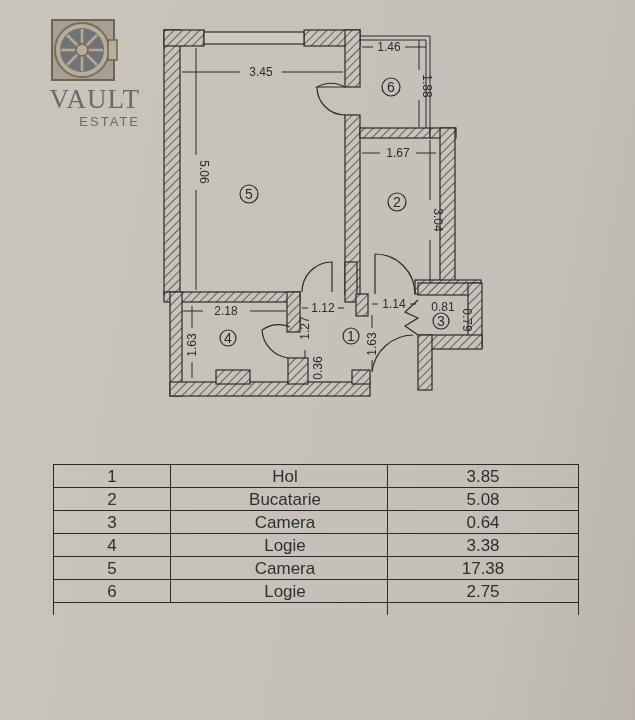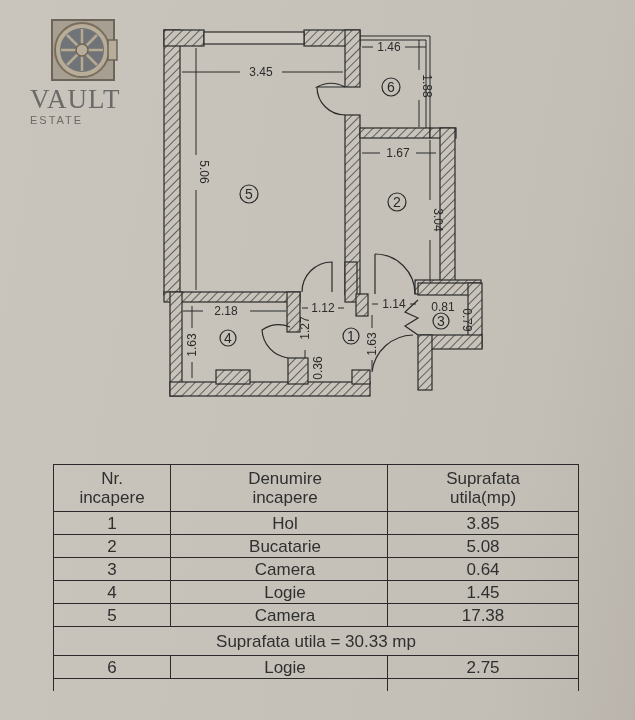--- a/index.html
+++ b/index.html
@@ -3,24 +3,24 @@
 <meta charset="utf-8">
 <style>
   html, body { margin:0; padding:0; }
   body {
     width:635px; height:720px; overflow:hidden; position:relative;
     background: linear-gradient(100deg, #c9c5bd 0%, #c6c2ba 45%, #c3bfb7 80%, #bab4ac 100%);
     font-family: "Liberation Sans", sans-serif;
     color:#2b2b2b;
   }
   .logo { position:absolute; left:30px; top:18px; width:110px; height:130px; }
-  .logo-text { position:absolute; left:0; top:66px; width:110px; text-align:left;
+  .logo-text { position:absolute; left:0; top:66px; width:110px; text-align:right;
     font-family:"Liberation Serif", serif; font-size:27px; letter-spacing:1px; color:#6b6a68; }
-  .logo-sub { position:absolute; left:0; top:96px; width:110px; text-align:left;
-    font-size:11px; letter-spacing:2px; color:#6b6a68; }
+  .logo-sub { position:absolute; left:0; top:96px; width:110px; text-align:right;
+    font-size:13px; letter-spacing:2px; color:#6b6a68; }
   .plan { position:absolute; left:0; top:0; width:635px; height:420px; }
   .plan text { font-family:"Liberation Sans", sans-serif; fill:#2b2b2b; }
   table.rooms {
     position:absolute; left:53px; top:464px; width:526px;
     border-collapse:collapse; font-size:17px; color:#2f2f2f;
   }
   table.rooms td, table.rooms th {
     border:1.6px solid #2a2a2a; padding:0; font-weight:normal; line-height:19px;
   }
   table.rooms th { height:46px; font-size:17px; }
@@ -167,62 +167,45 @@
     <text x="397" y="207">2</text>
     <text x="441" y="326">3</text>
     <text x="228" y="343">4</text>
     <text x="249" y="199">5</text>
     <text x="391" y="92">6</text>
   </g>
 </svg>
 
 <table class="rooms">
   <tbody>
-      <tr>
-    <th class="c1">
-      <div>Nr.</div>
-      <div>incapere</div>
-    </th>
-    <th class="c2" style="text-align:center">
-      <div>Denumire</div>
-      <div>incapere</div>
-    </th>
-    <th class="c3">
-      <div>Suprafata</div>
-      <div>utila(mp)</div>
-    </th>
-  </tr>
   <tr class="row">
     <td class="c1">1</td>
     <td class="c2">Hol</td>
     <td class="c3">3.85</td>
   </tr>
   <tr class="row">
     <td class="c1">2</td>
     <td class="c2">Bucatarie</td>
     <td class="c3">5.08</td>
   </tr>
   <tr class="row">
     <td class="c1">3</td>
     <td class="c2">Camera</td>
     <td class="c3">0.64</td>
   </tr>
   <tr class="row">
     <td class="c1">4</td>
     <td class="c2">Logie</td>
-    <td class="c3">1.45</td>
+    <td class="c3">3.38</td>
   </tr>
   <tr class="row">
     <td class="c1">5</td>
     <td class="c2">Camera</td>
     <td class="c3">17.38</td>
   </tr>
-  <tr class="sum">
-    <td colspan="3">Suprafata utila = 30.33 mp</td>
-  </tr>
   <tr class="row">
     <td class="c1">6</td>
     <td class="c2">Logie</td>
     <td class="c3">2.75</td>
   </tr>
   <tr class="empty">
     <td colspan="2"></td>
     <td></td>
   </tr>
 </tbody>

